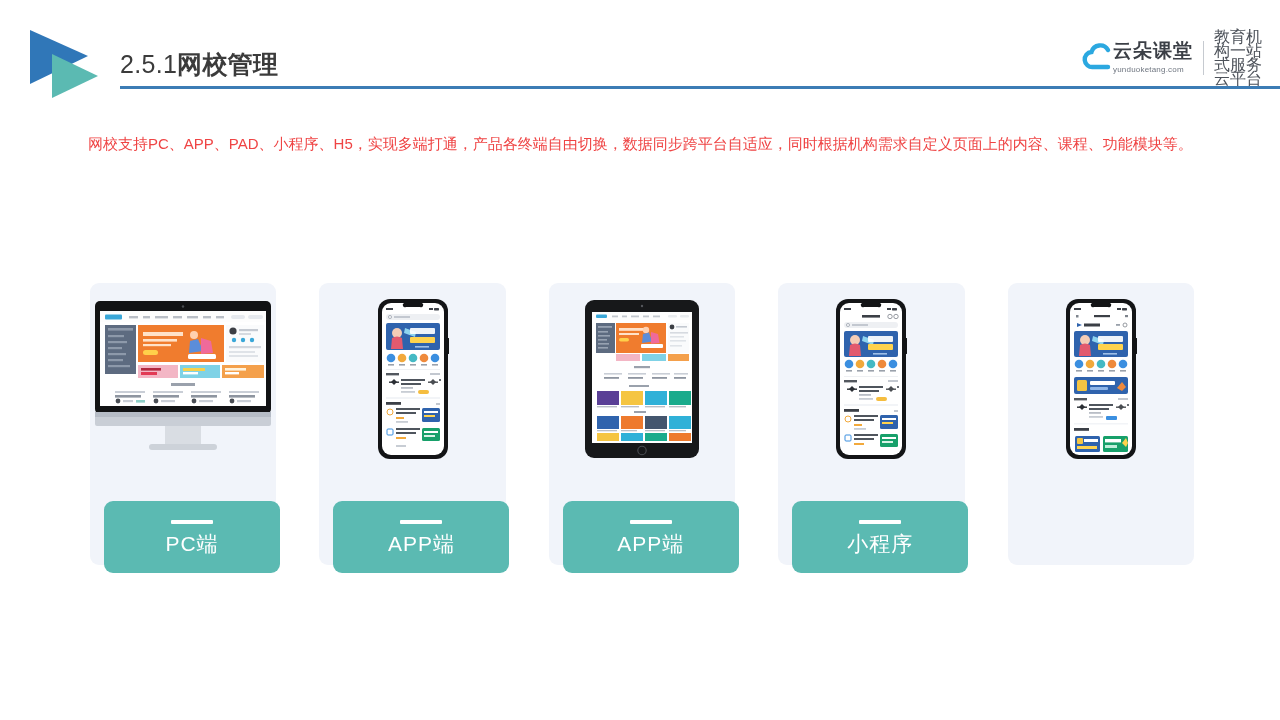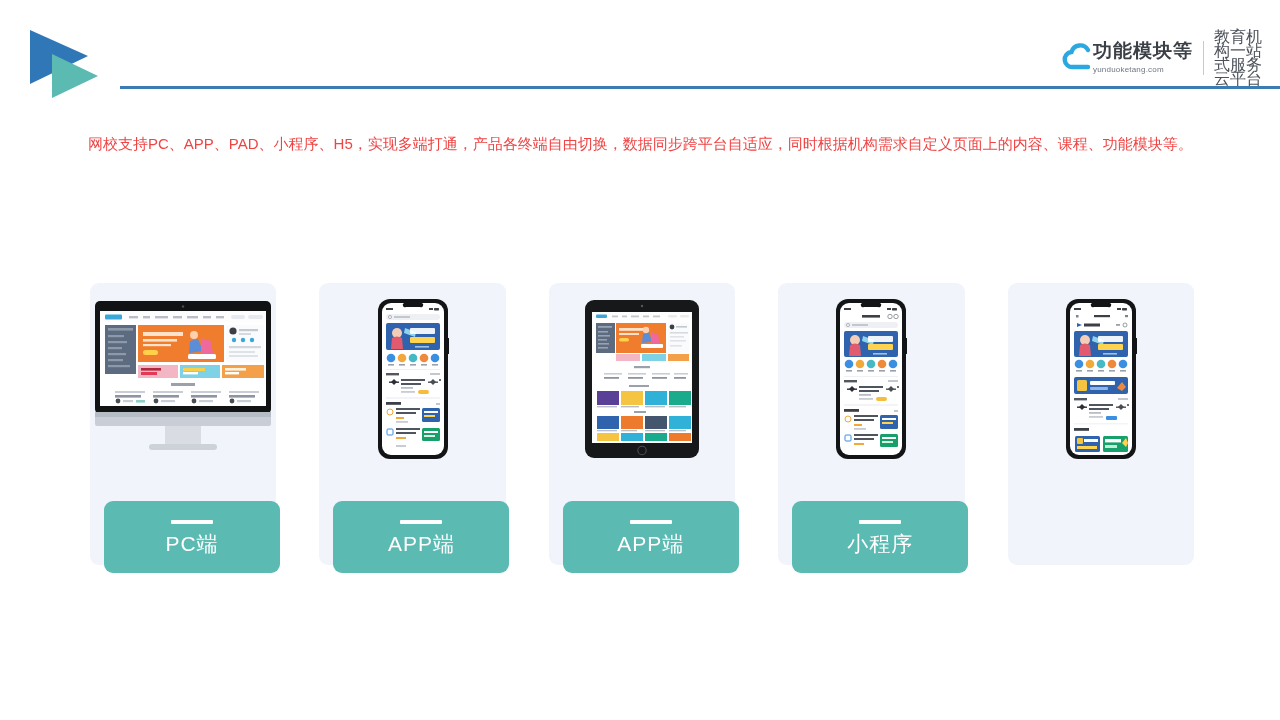--- a/index.html
+++ b/index.html
@@ -159,30 +159,33 @@
 
 <div class="header">
 
   <div class="logo-mark">
     <svg width="76" height="72" viewBox="0 0 76 72">
       <polygon points="4,2 4,56 62,28" fill="#3077b8"></polygon>
       <polygon points="26,26 26,70 72,48" fill="#5bbab2"></polygon>
     </svg>
   </div>
 
+  <div class="page-title">
+    <span class="num">2.5.1</span><span class="cn">网校管理</span>
+  </div>
   <div class="title-rule"></div>
 
   <div class="brand">
     <span class="brand-cloud">
       <svg width="36" height="34" viewBox="0 0 36 34">
         <path d="M26 9 A9 9 0 0 0 9.5 11 A7.5 7.5 0 0 0 11 26 L26 26" fill="none" stroke="#2ba8e0" stroke-width="4.4" stroke-linecap="round"></path>
       </svg>
     </span>
     <span class="brand-words">
-      <span class="brand-cn">功能模块等</span>
+      <span class="brand-cn">云朵课堂</span>
       <span class="brand-url">yunduoketang.com</span>
     </span>
     <span class="brand-divider"></span>
     <span class="brand-tag">
       <span>教育机构一站</span><br>
       <span>式服务云平台</span>
     </span>
   </div>
 </div>
 

